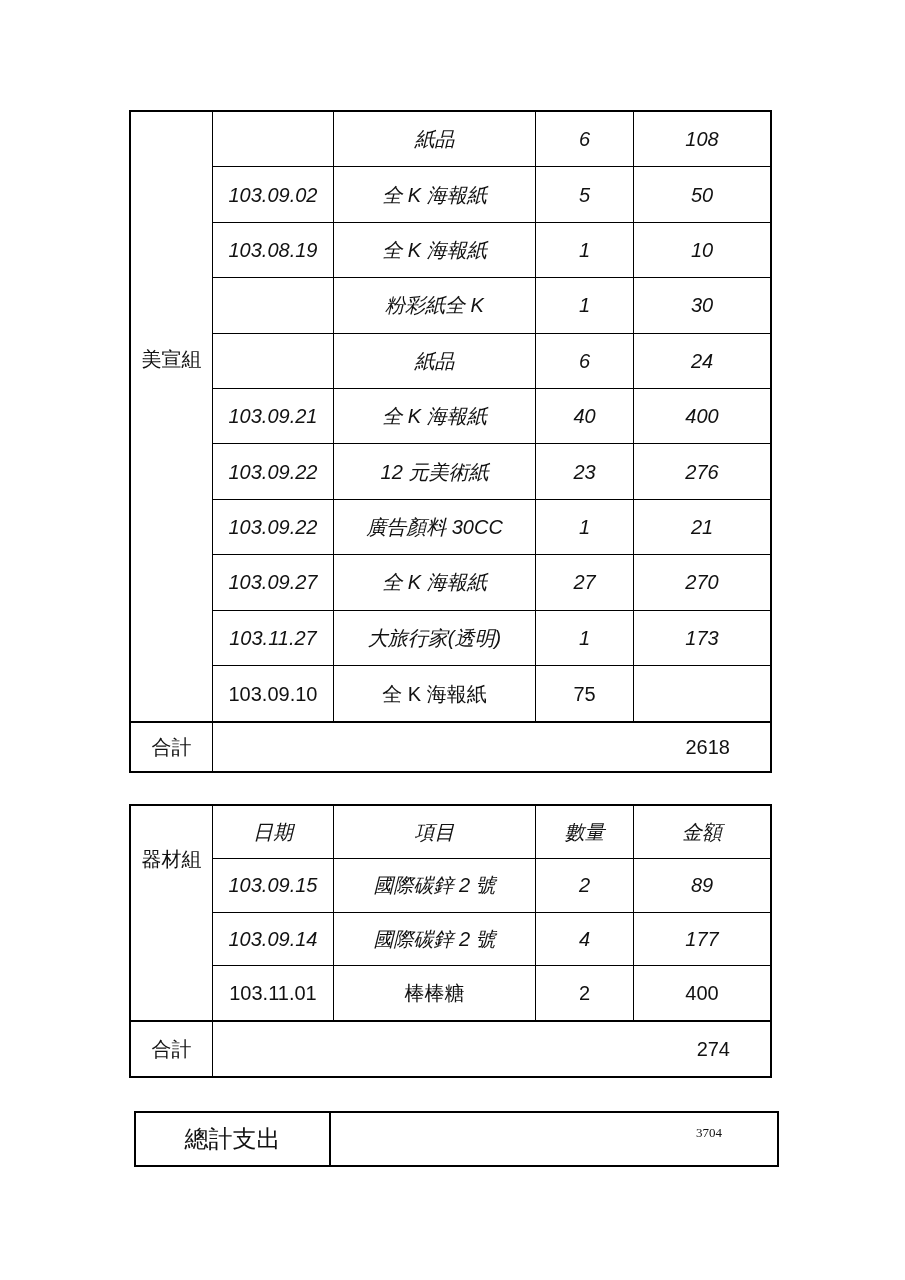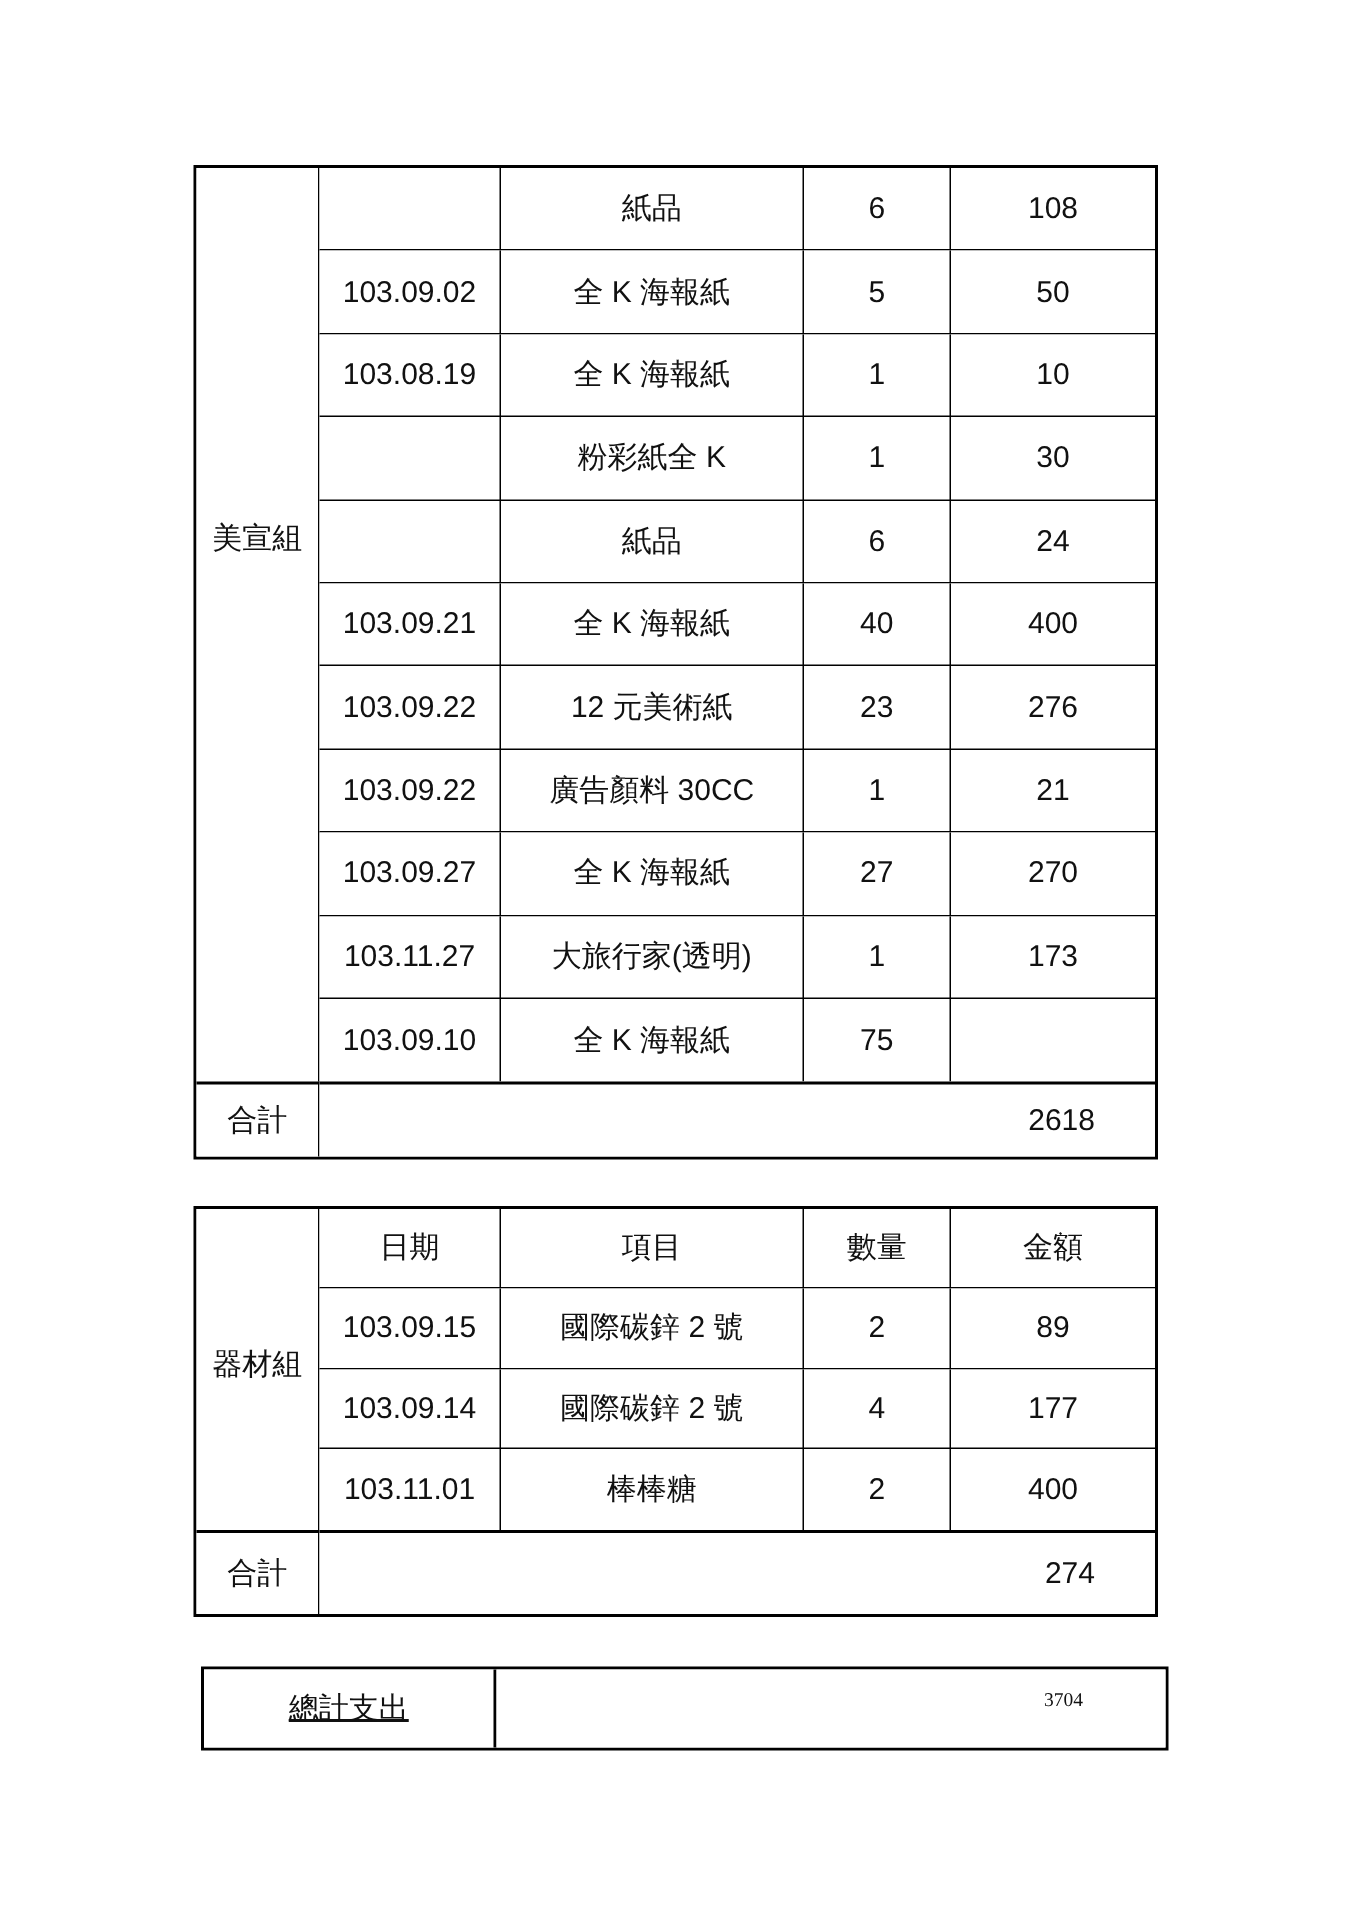--- a/index.html
+++ b/index.html
@@ -36,51 +36,50 @@
     display: flex;
     align-items: center;
     justify-content: center;
     font-size: 20px;
     line-height: 24px;
     text-align: center;
     overflow: hidden;
     background: #fff;
   }
   .br { border-right: 1px solid #000; }
-  .bb { border-bottom: 1px solid #000; }
+  .bb { border-bottom: 1px solid #000; font-style: italic; }
   .group-cell {
     grid-column: 1;
     border-right: 1px solid #000;
     flex-direction: column;
     justify-content: flex-start;
   }
   #table1 .group-cell { grid-row: 1 / span 11; padding-top: 235px; }
-  #table2 .group-cell { grid-row: 1 / span 4; padding-top: 92px; }
+  #table2 .group-cell { grid-row: 1 / span 4; padding-top: 41px; }
   .total-label {
     grid-column: 1;
     border-top: 2px solid #000;
     border-right: 1px solid #000;
   }
   .total-value {
     grid-column: 2 / span 4;
     border-top: 2px solid #000;
     justify-content: flex-end;
     padding-right: 40px;
   }
   
   #table3 {
     left: 134px; top: 1111px;
     width: 645px; height: 56px;
     grid-template-columns: 195px 1fr;
     grid-template-rows: 1fr;
   }
   #table3 .summary-label {
     border-right: 2px solid #000;
-    font-size: 20px;
-    text-decoration: underline;
+    font-size: 24px;
   }
   #table3 .summary-value {
     justify-content: flex-end;
     align-items: flex-start;
     padding: 11px 55px 0 0;
     font-family: "Liberation Serif", "DejaVu Serif", serif;
     font-size: 13px;
     line-height: 17px;
   }
 </style>

